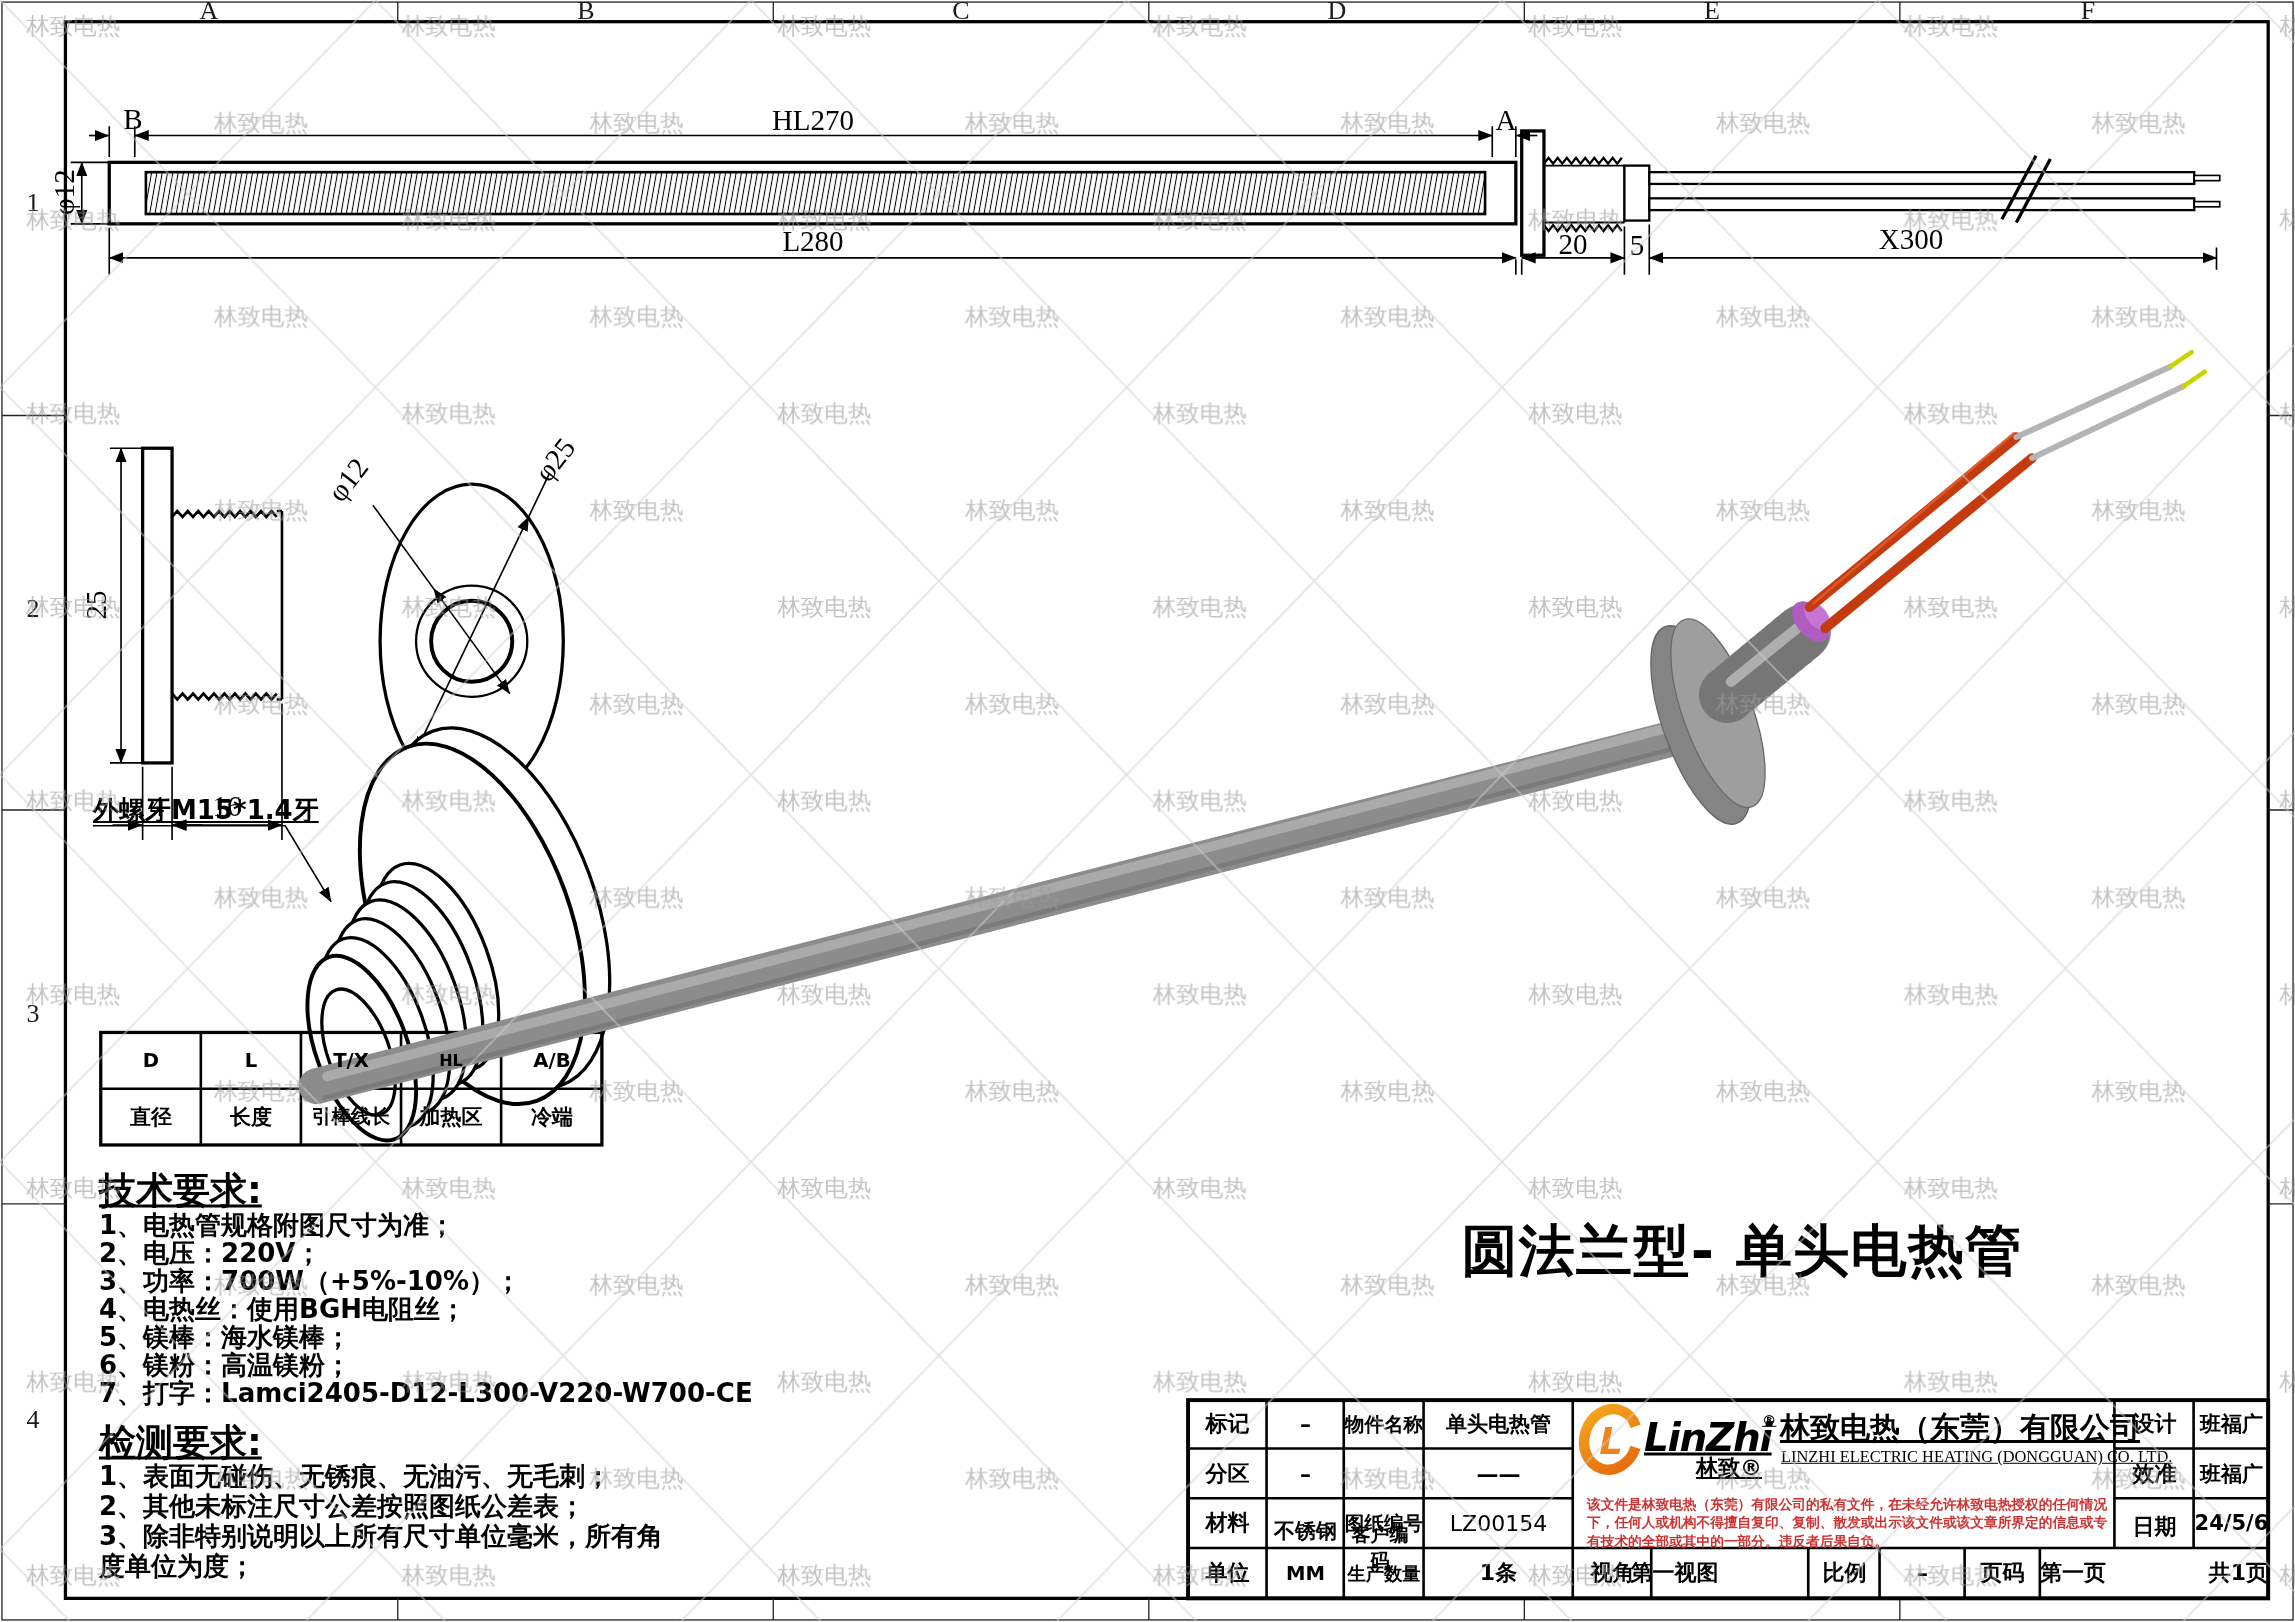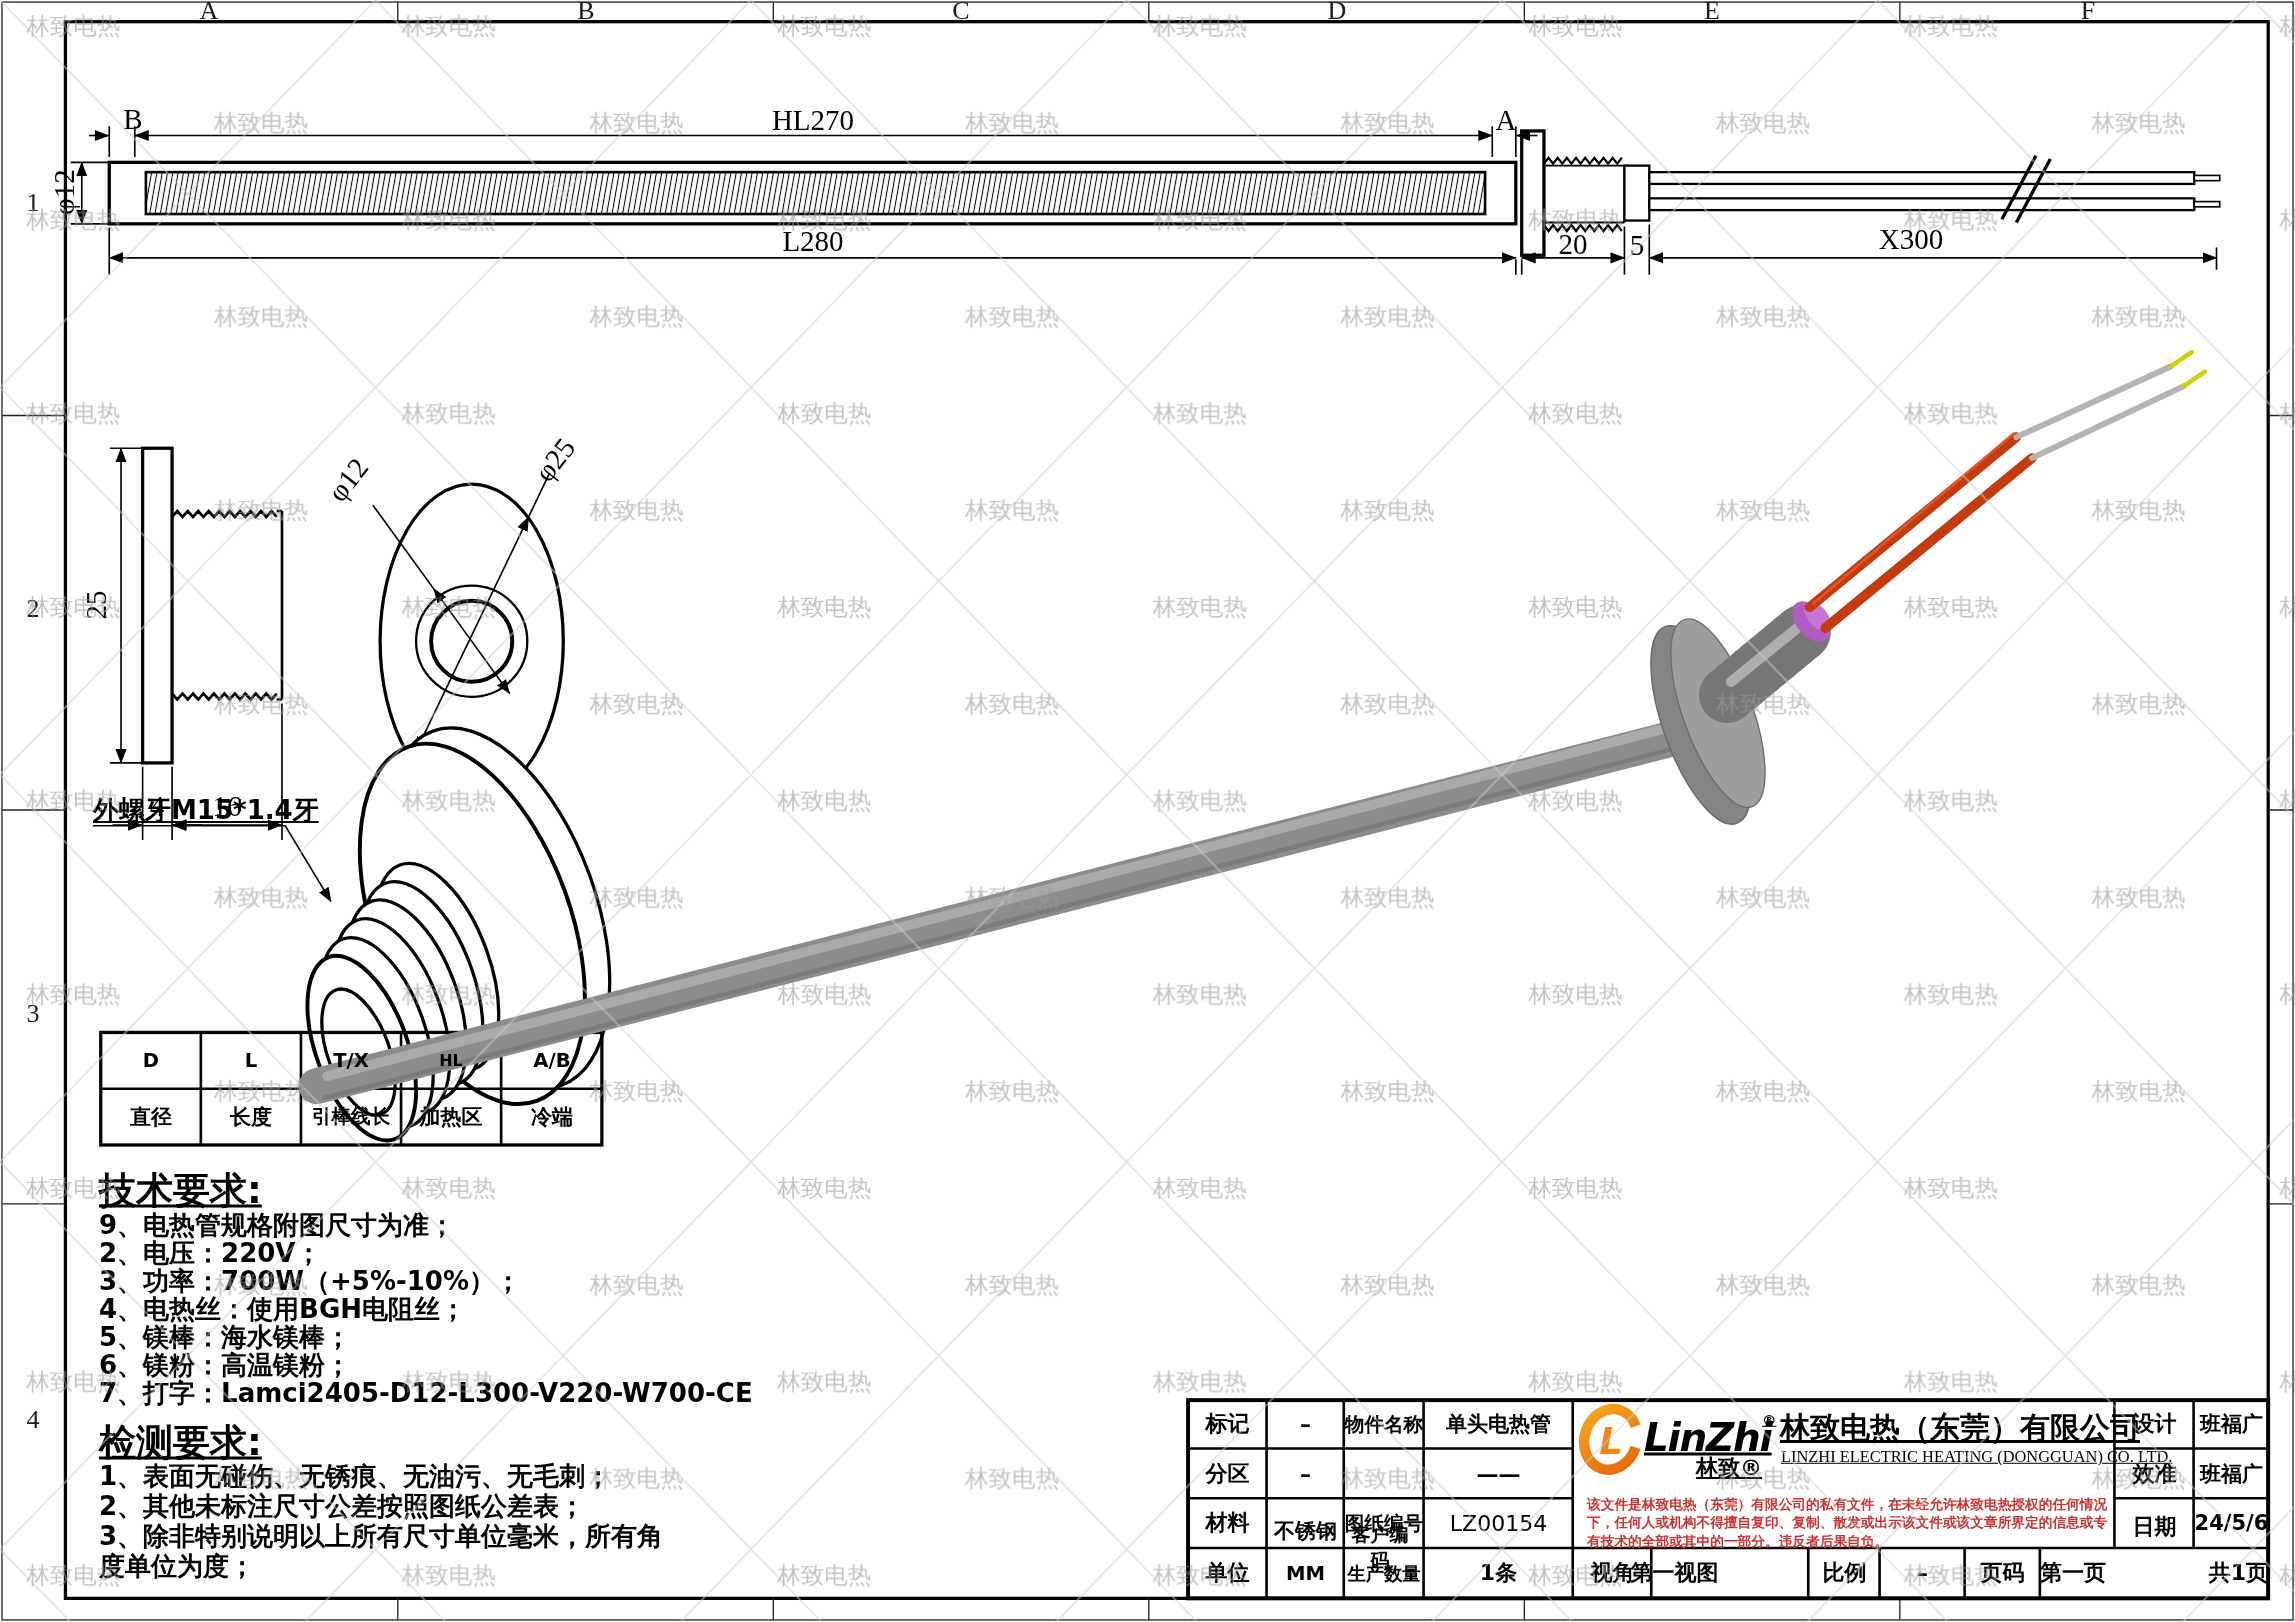--- a/index.html
+++ b/index.html
@@ -197,37 +197,38 @@
   <div class="t c" style="left:451px;top:1061px;font-size:16px;font-weight:bold">HL</div>
   <div class="t c" style="left:552px;top:1061px;font-size:19.6px;font-weight:bold">A/B</div>
   <div class="t c cjk" style="left:151px;top:1117px;font-size:21px">直径</div>
   <div class="t c cjk" style="left:251px;top:1117px;font-size:21px">长度</div>
   <div class="t c cjk" style="left:351px;top:1117px;font-size:19.6px">引棒线长</div>
   <div class="t c cjk" style="left:451px;top:1117px;font-size:21px">加热区</div>
   <div class="t c cjk" style="left:552px;top:1117px;font-size:21px">冷端</div>
 
   <div class="t l cjk" style="left:99px;top:1190px;font-size:37px">技术要求:</div>
   <div class="t" style="left:99px;top:1211px">
-    <div class="techline">9、电热管规格附图尺寸为准；</div>
+    <div class="techline">1、电热管规格附图尺寸为准；</div>
     <div class="techline">2、电压：220V；</div>
     <div class="techline">3、功率：700W（+5%-10%）；</div>
     <div class="techline">4、电热丝：使用BGH电阻丝；</div>
     <div class="techline">5、镁棒：海水镁棒；</div>
     <div class="techline">6、镁粉：高温镁粉；</div>
     <div class="techline">7、打字：Lamci2405-D12-L300-V220-W700-CE</div>
   </div>
 
   <div class="t l cjk" style="left:99px;top:1442px;font-size:37px">检测要求:</div>
   <div class="t" style="left:99px;top:1461px">
     <div class="inspline">1、表面无碰伤、无锈痕、无油污、无毛刺；</div>
     <div class="inspline">2、其他未标注尺寸公差按照图纸公差表；</div>
     <div class="inspline">3、除非特别说明以上所有尺寸单位毫米，所有角</div>
     <div class="inspline">度单位为度；</div>
   </div>
 
+  <div class="t c cjk" style="left:1742px;top:1251px;font-size:56px;letter-spacing:1.3px">圆法兰型- 单头电热管</div>
 
   <div class="cell" style="left:1188px;top:1400px;width:79px;height:48px">标记</div>
   <div class="cell" style="left:1267px;top:1400px;width:77px;height:48px">–</div>
   <div class="cell" style="left:1344px;top:1400px;width:80px;height:48px;font-size:19.6px">物件名称</div>
   <div class="cell" style="left:1424px;top:1400px;width:149px;height:48px;font-size:21px">单头电热管</div>
 
   <div class="cell" style="left:1188px;top:1449px;width:79px;height:50px">分区</div>
   <div class="cell" style="left:1267px;top:1449px;width:77px;height:50px">–</div>
   <div class="cell" style="left:1344px;top:1523px;width:72px;height:50px;font-size:19px">客户编码</div>
   <div class="cell" style="left:1424px;top:1449px;width:149px;height:50px">——</div>

